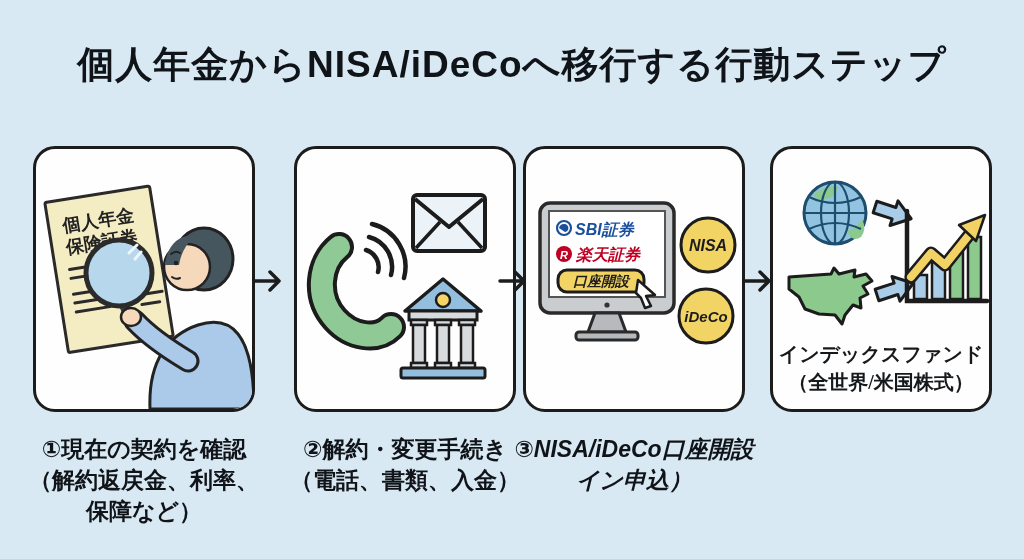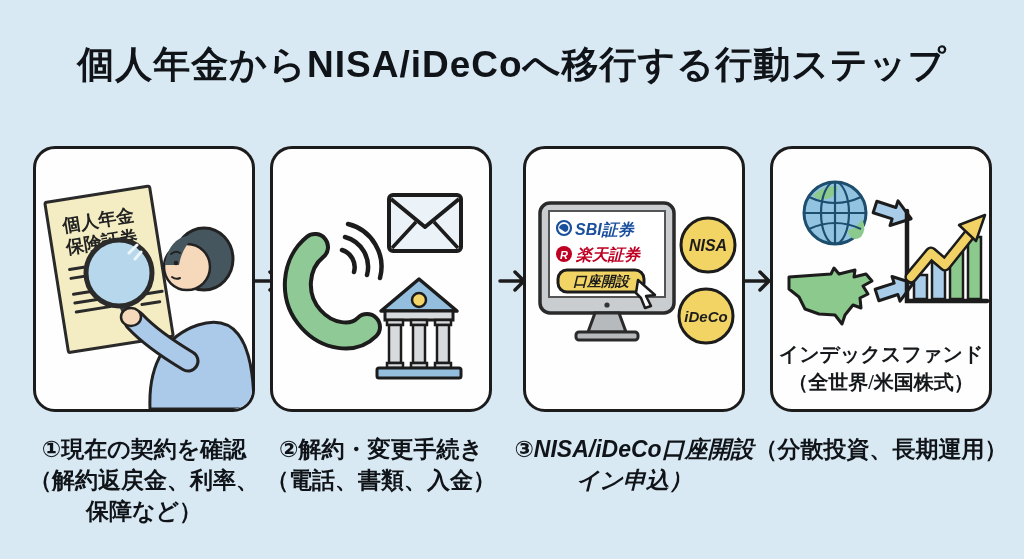--- a/index.html
+++ b/index.html
@@ -78,21 +78,21 @@
       <div class="cap-line">①現在の契約を確認</div>
       <div class="cap-line">（解約返戻金、利率、</div>
       <div class="cap-line">保障など）</div>
     </div>
   </div>
 
   <svg class="flow-arrow" style="left:252px;" width="32" height="34" viewBox="0 0 32 34">
     <path d="M3,17 L26,17 M18,8 L27,17 L18,26" stroke="#1c1c1c" stroke-width="3.5" fill="none" stroke-linecap="round" stroke-linejoin="round"></path>
   </svg>
 
-  <div class="col" style="left:270px;">
+  <div class="col" style="left:294px;">
     <div class="panel">
       <svg viewBox="0 0 216 260">
 
         <g>
           <path d="M42,98 C22,114 18,148 38,170 C54,188 80,192 94,178" stroke="#1c1c1c" stroke-width="30" fill="none" stroke-linecap="round"></path>
           <path d="M42,98 C22,114 18,148 38,170 C54,188 80,192 94,178" stroke="#8fca96" stroke-width="22" fill="none" stroke-linecap="round"></path>
         </g>
 
         <g stroke="#1c1c1c" stroke-width="4.5" fill="none" stroke-linecap="round">
           <path d="M69,101 A18,18 0 0 1 81,123"></path>
@@ -226,17 +226,16 @@
           </g>
         </g>
 
         <g>
           <text x="108" y="212" font-size="20" font-weight="bold" fill="#16191c" text-anchor="middle">インデックスファンド</text>
           <text x="108" y="240" font-size="20" font-weight="bold" fill="#16191c" text-anchor="middle">（全世界/米国株式）</text>
         </g>
       </svg>
     </div>
     <div class="caption">
-      <div class="cap-line">（分散投資、長期運用）</div>
     </div>
   </div>
 
 </div>
 
 </body></html>

